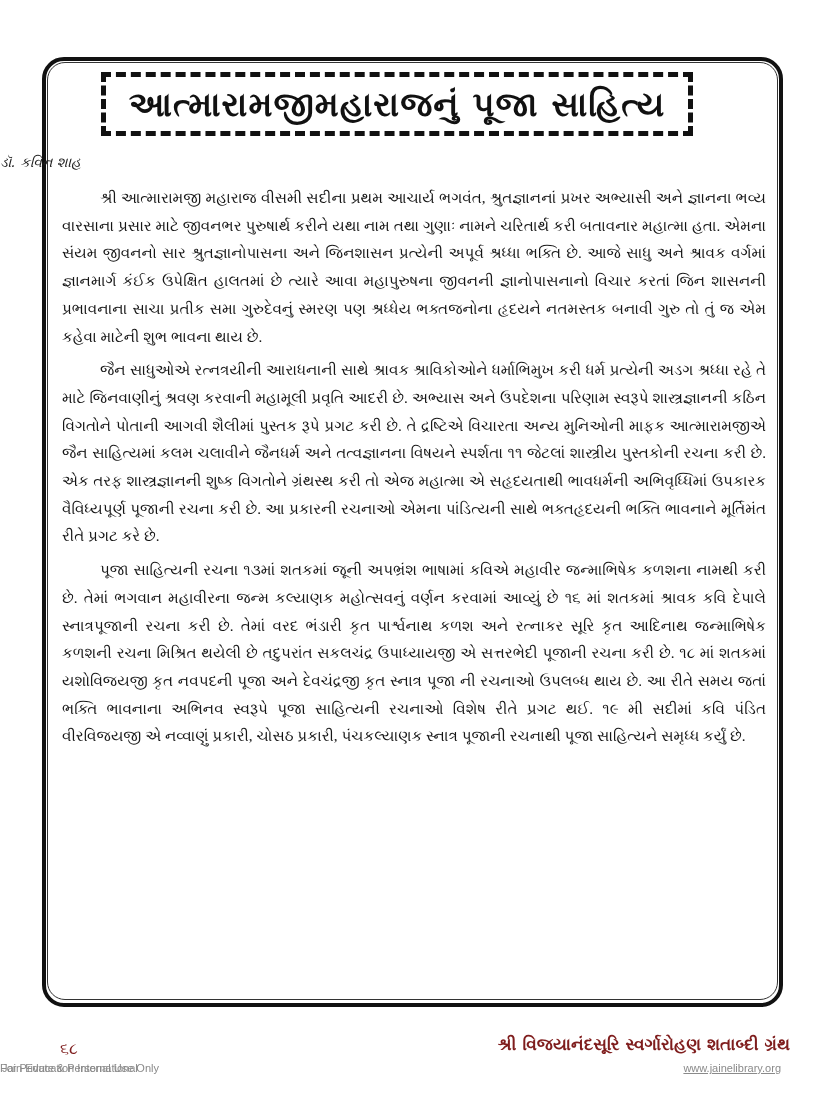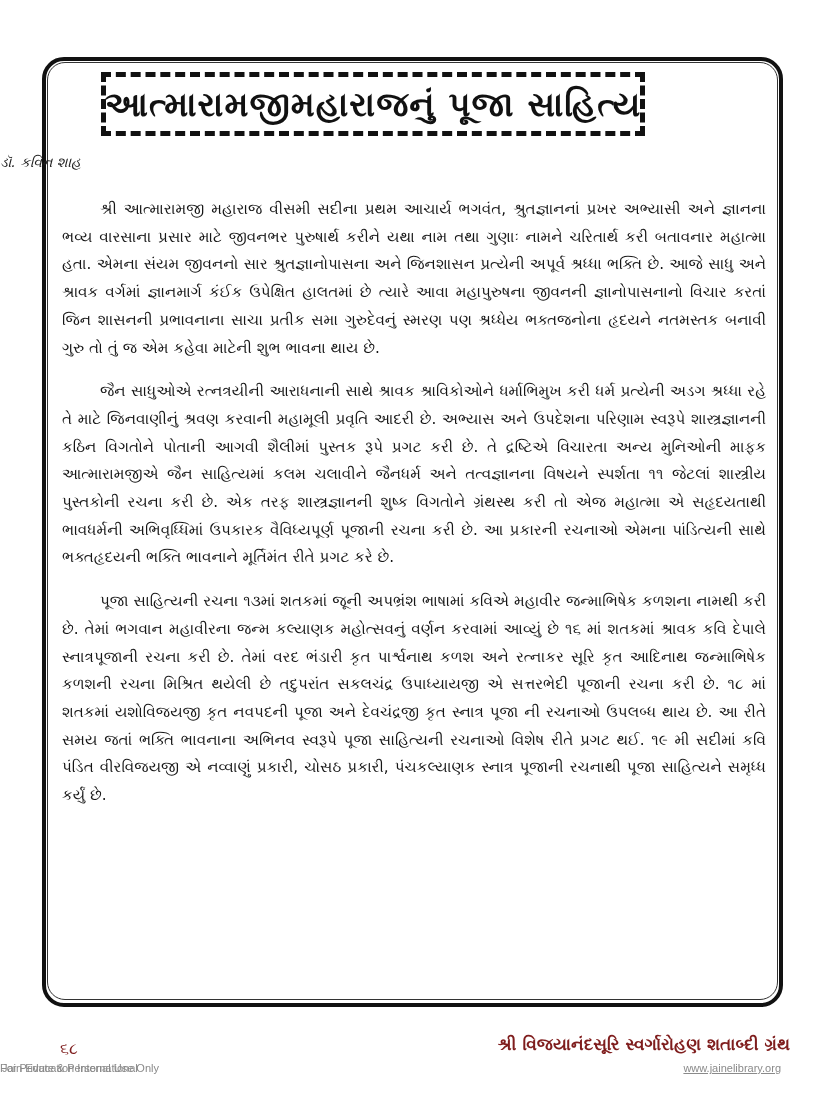--- a/index.html
+++ b/index.html
@@ -9,37 +9,37 @@
     }
     .frame {
       position: absolute; left: 42px; top: 57px; width: 741px; height: 950px;
       border: 4px solid #111; border-radius: 22px; box-sizing: border-box;
     }
     .frame-inner {
       position: absolute; left: 47px; top: 62px; width: 731px; height: 938px;
       border: 1.5px solid #333; border-radius: 18px; box-sizing: border-box;
     }
     .title-box {
-      position: absolute; left: 101px; top: 72px; width: 544px; height: 64px;
+      position: absolute; left: 101px; top: 72px; width: 592px; height: 64px;
       border: 5px dashed #111; box-sizing: border-box;
       display: flex; align-items: center; justify-content: center;
     }
     .title-text {
       font-size: 34px; font-weight: bold; letter-spacing: 1px; color: #111;
       white-space: nowrap;
     }
     .author {
       position: absolute; left: 0; width: 828px; top: 154px; text-align: left;
       font-size: 14px; font-style: italic; color: #222;
     }
     .content {
       position: absolute; left: 62px; top: 180px; width: 704px;
       font-size: 15.2px; line-height: 27.7px; text-align: justify; color: #151515;
     }
-    .content p { margin: 16px 0 6px 0; text-indent: 38px; }
+    .content p { margin: 4px 0 6px 0; text-indent: 38px; font-family: Liberation Serif, serif; }
     .page-number {
       position: absolute; left: 60px; top: 1040px; font-size: 16px; color: #7f1d1d; font-family: Liberation Serif, serif;
     }
     .book-title {
       position: absolute; right: 38px; top: 1034px; font-size: 17px; font-weight: bold; color: #7f1d1d;
       white-space: nowrap;
     }
     .footer {
       position: absolute; top: 1062px; left: 0; width: 805px; height: 20px;
       font-family: "Liberation Sans", sans-serif; font-size: 11px; color: #8a8a8a;

